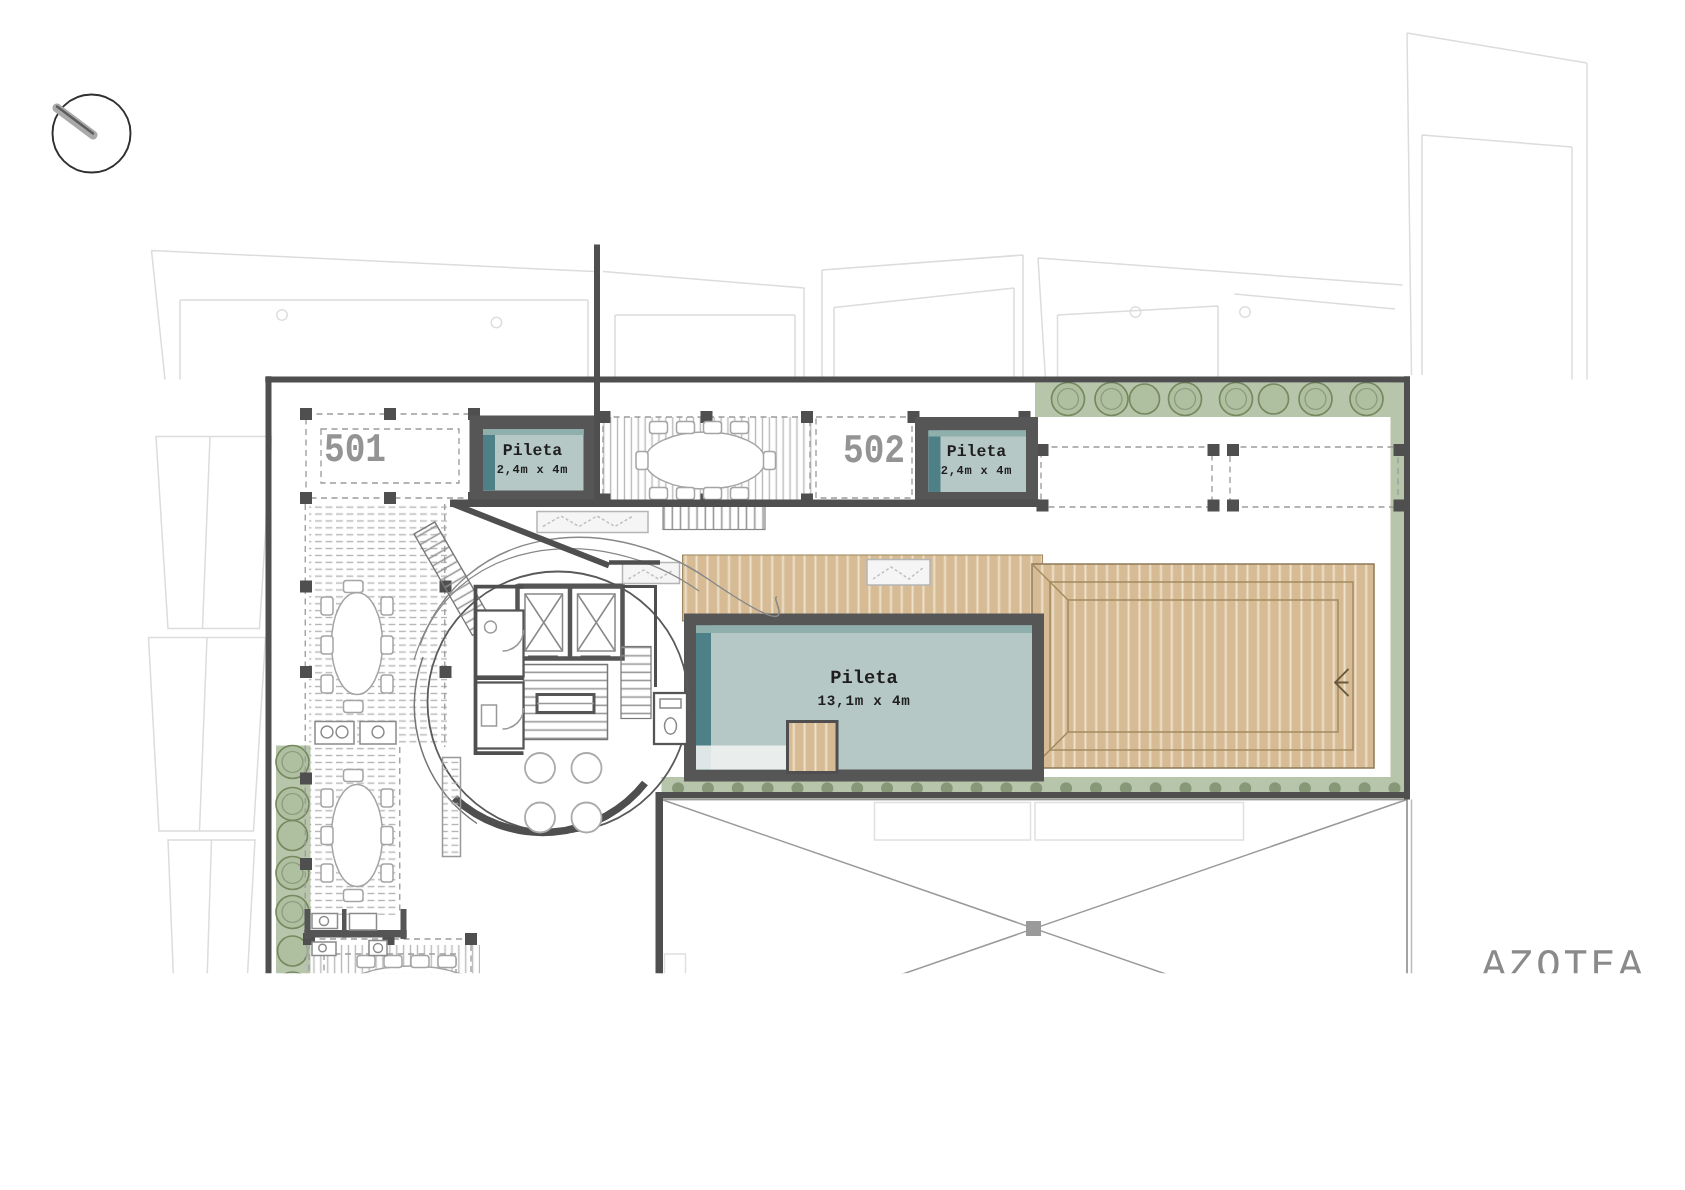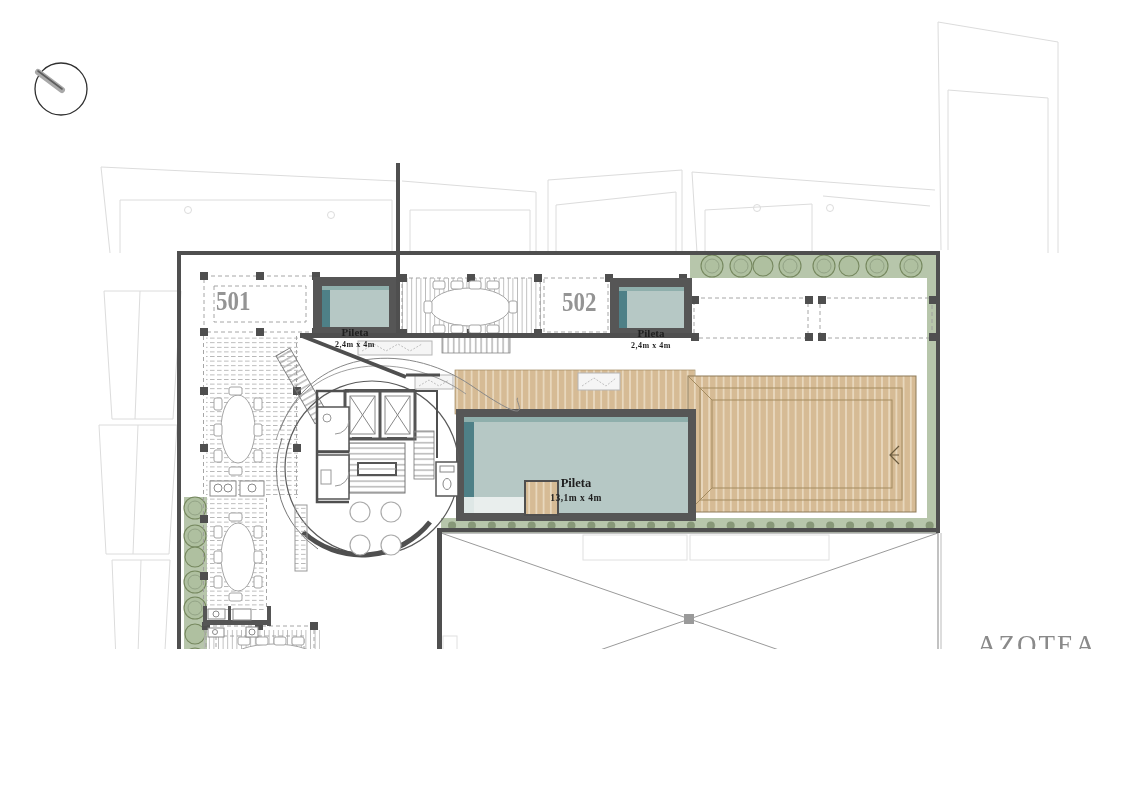--- a/index.html
+++ b/index.html
@@ -1,24 +1,24 @@
 <!DOCTYPE html>
 <html style="--pool-water: #b6c8c5; --pool-edge: #4e8087; --pool-frame: #565656; --wood-deck: #d6bb95; --planting: #b7c6ab; --wall: #4f4f4f; --unit-label: #949494; --floor-label: #8a8a8a; --faint-outline: #dcdcdc;"><head>
 <meta charset="utf-8">
 <title>AZOTEA</title>
 <style>
   html,body{margin:0;padding:0;background:#fff;}
   .canvas{position:relative;width:1123px;height:649px;background:#fff;overflow:hidden;
-          font-family:Liberation Serif, serif;}
+          font-family:Liberation Mono, monospace;}
   .canvas svg{position:absolute;left:0;top:0;}
   .lbl{position:absolute;line-height:1;}
   .unit{font-weight:bold;color:var(--unit-label,#949494);font-size:27px;
         transform:scaleX(.85);transform-origin:left center;}
   .poolLbl{text-align:center;color:#1e1e1e;font-weight:bold;}
-  .poolLbl .nm{font-size:11px;margin-top:31px;}
+  .poolLbl .nm{font-size:11px;}
   .poolLbl .sz{font-size:8px;margin-top:3px;letter-spacing:.5px;}
   .poolLbl.big .nm{font-size:12.5px;}
   .poolLbl.big .sz{font-size:9.5px;margin-top:4px;}
   .floorName{font-size:27px;color:var(--floor-label,#8a8a8a);letter-spacing:2px;
              text-align:right;width:200px;}
 </style>
 </head>
 <body>
 
 <div class="canvas">

